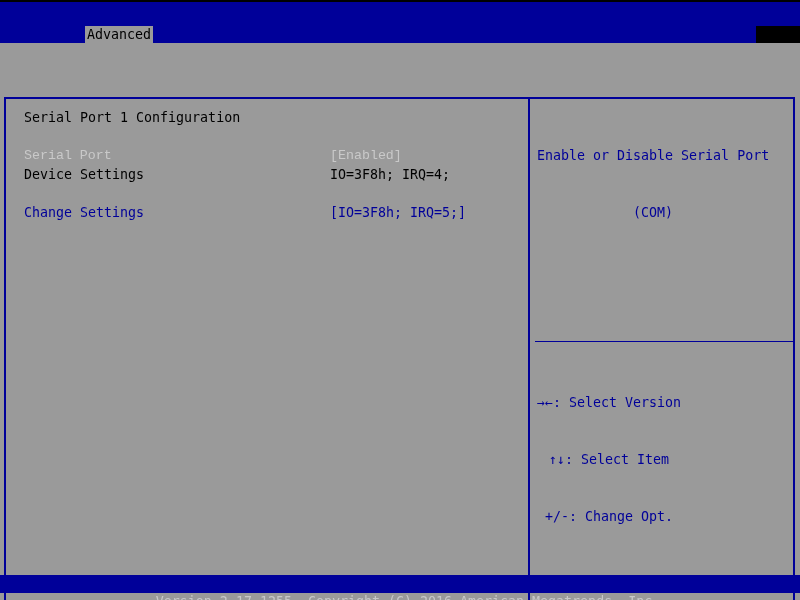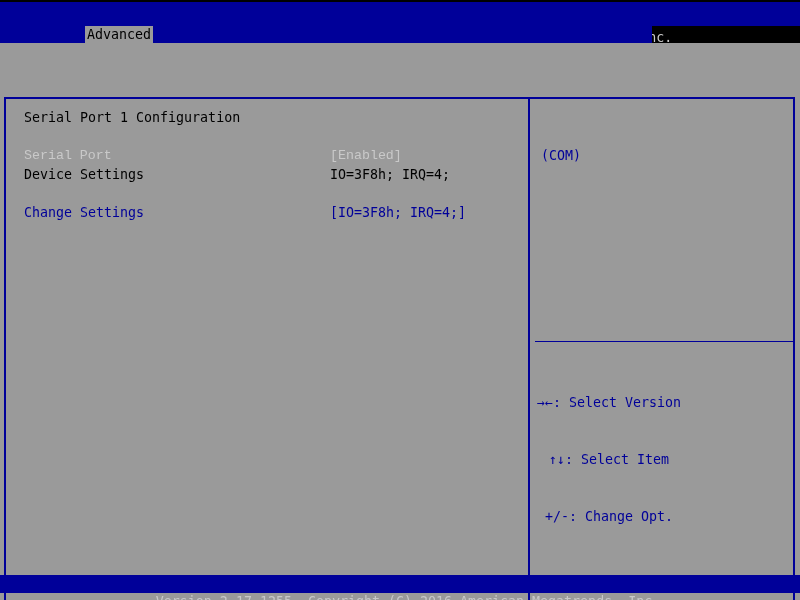--- a/index.html
+++ b/index.html
@@ -19,21 +19,21 @@
     overflow:hidden;
   }
   .titlebar{
     position:absolute;left:0;top:2px;width:800px;height:24px;
     background:var(--blue);
     color:var(--light-text);
     text-align:center;line-height:24px;
     white-space:pre;
   }
   .tabrow{
-    position:absolute;left:0;top:26px;width:652px;height:17px;
+    position:absolute;left:0;top:26px;width:756px;height:17px;
     background:var(--blue);
   }
   .tab{
     position:absolute;left:85px;top:0;width:68px;height:17px;
     background:var(--bg-grey);
     color:var(--black-text);
     text-align:center;line-height:17px;
   }
   .mainarea{
     position:absolute;left:0;top:43px;width:800px;height:592px;
@@ -100,25 +100,26 @@
 
     <div class="section-title">Serial Port 1 Configuration</div>
 
     <div class="opt-label lbl row-muted r-serial">Serial Port</div>
     <div class="opt-value row-muted r-serial">[Enabled]</div>
 
     <div class="opt-label lbl row-plain r-device">Device Settings</div>
     <div class="opt-value row-plain r-device">IO=3F8h; IRQ=4;</div>
 
     <div class="opt-label lbl row-selected r-change">Change Settings</div>
-    <div class="opt-value row-selected r-change">[IO=3F8h; IRQ=4;]</div>
+    <div class="opt-value row-selected r-change">[IO=3F8h; IRQ=5;]</div>
 
     <div class="vdivider"></div>
 
     <div class="help-text">
+      <div>Enable or Disable Serial Port</div>
       <div>(COM)</div>
     </div>
 
     <div class="hdivider"></div>
 
     <div class="keylist">
       <div>→←: Select Version</div>
       <div>↑↓: Select Item</div>
       <div>+/-: Change Opt.</div>
       

